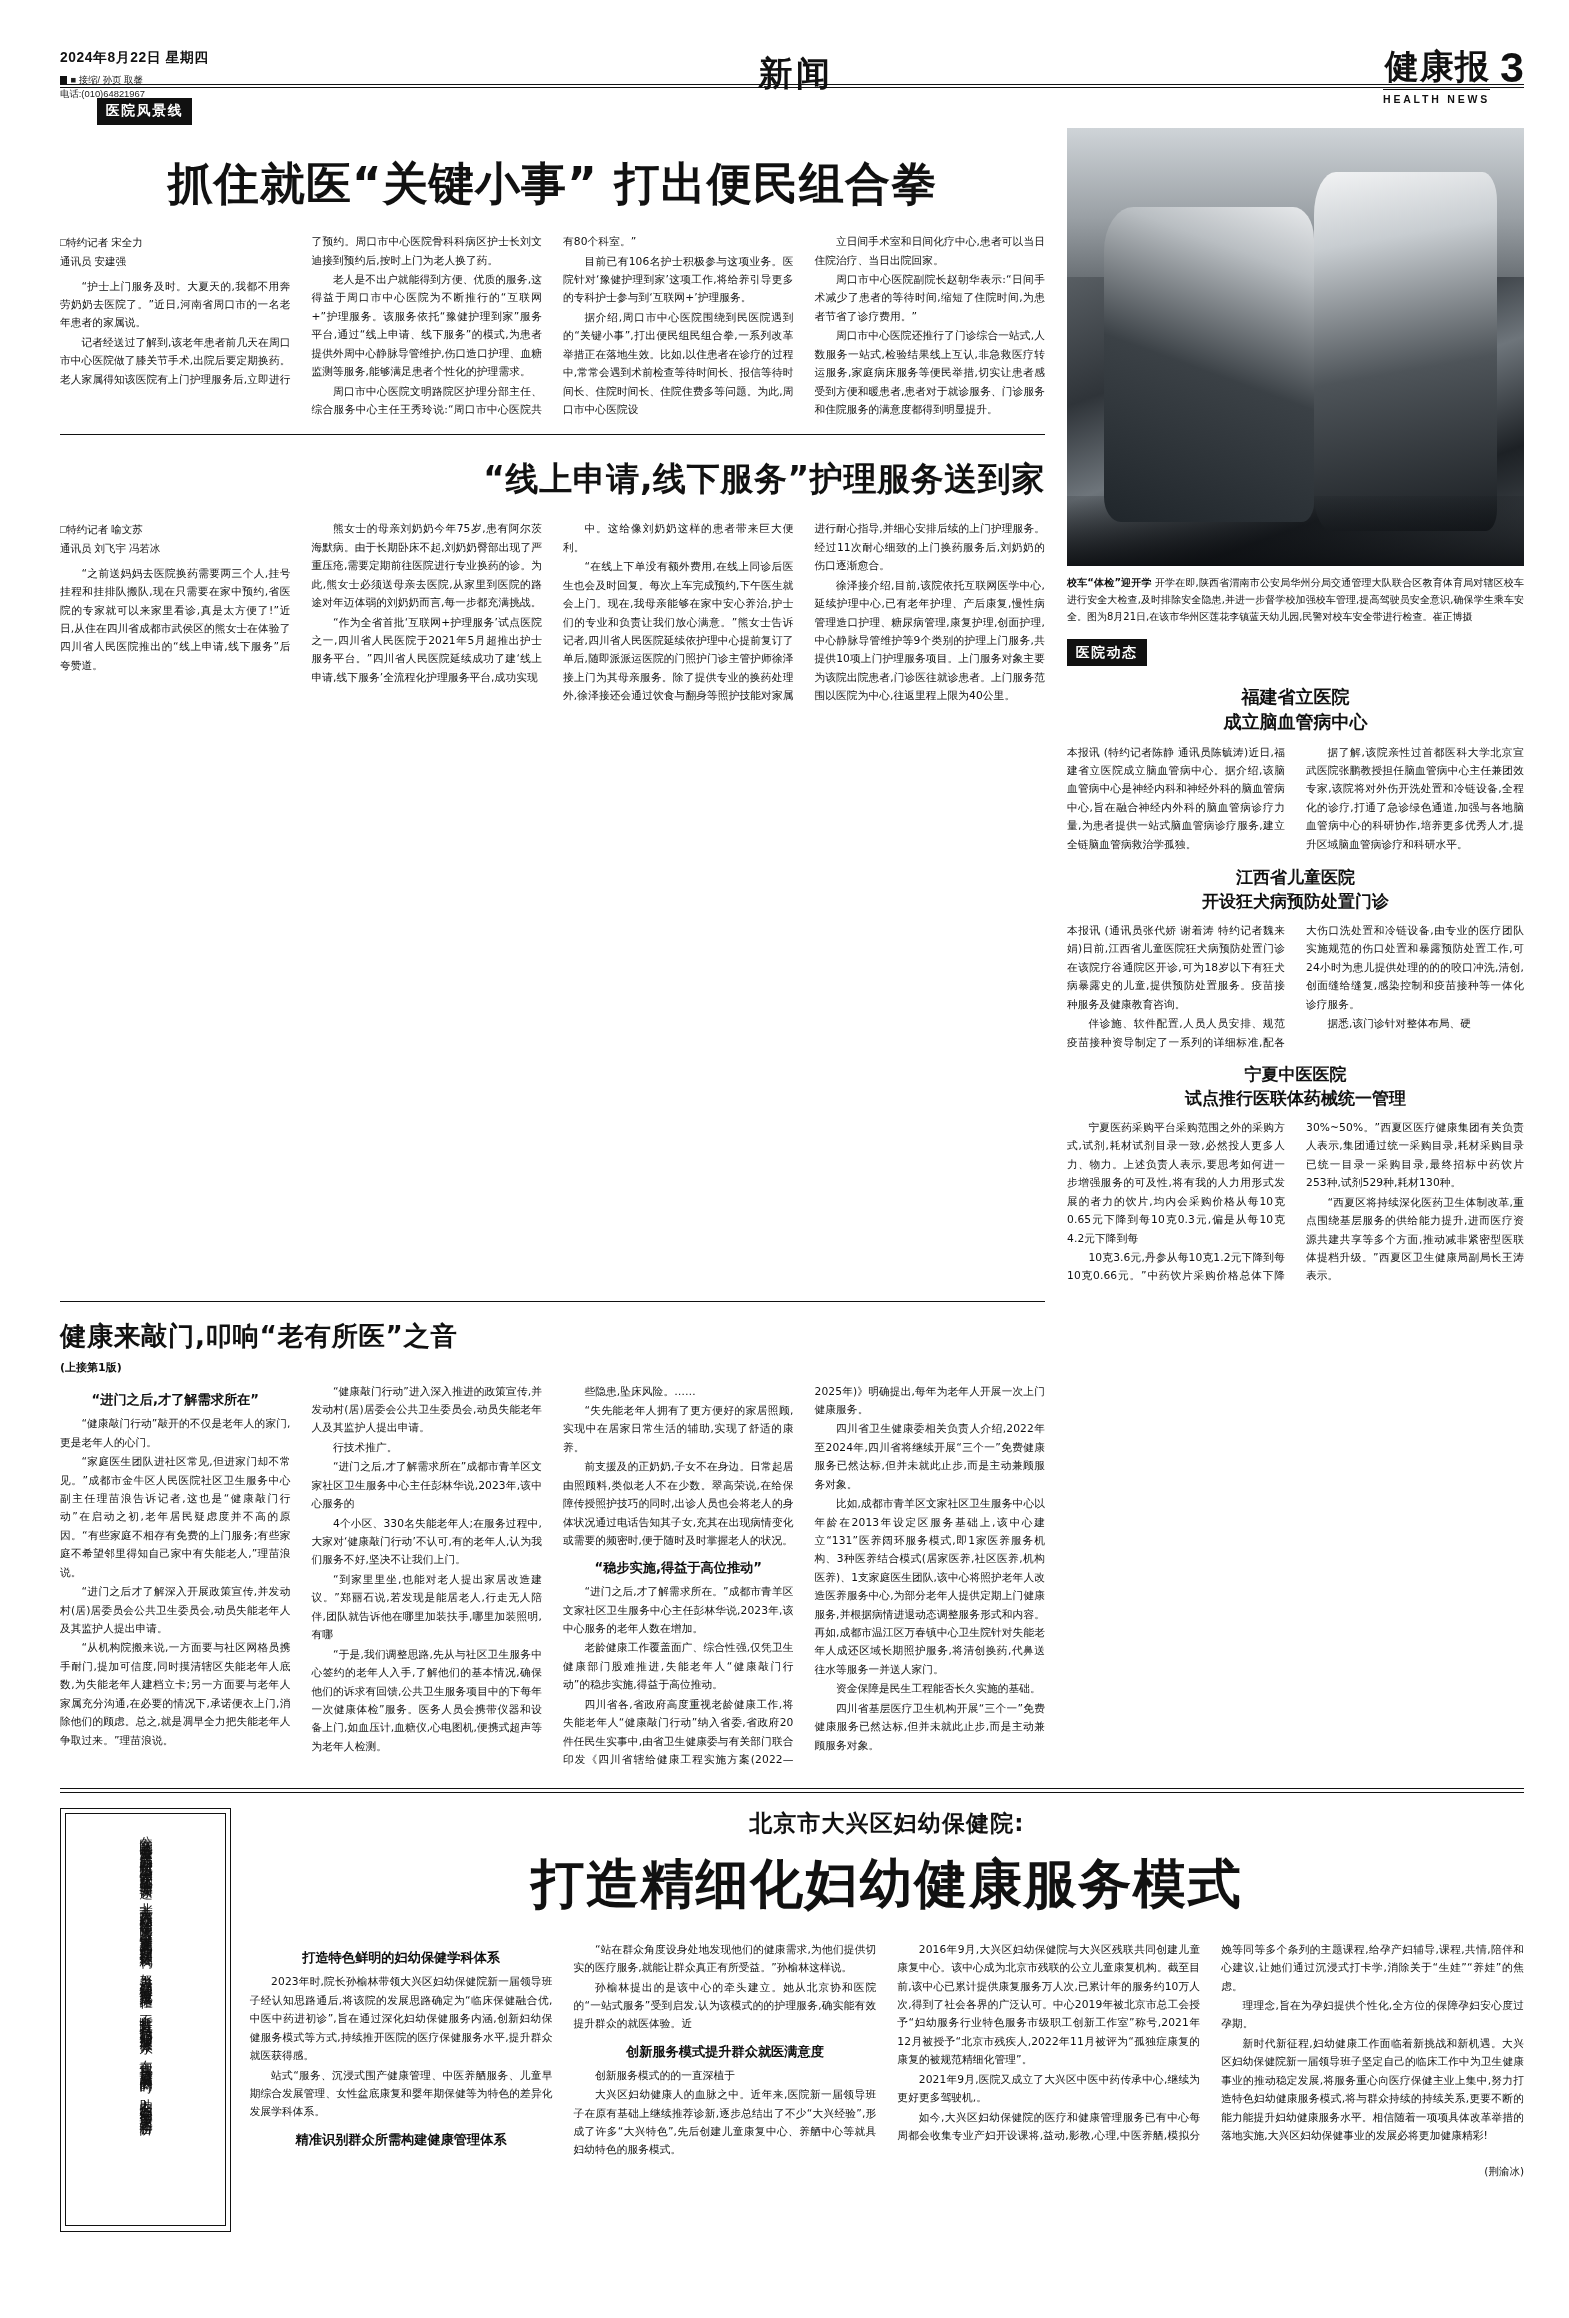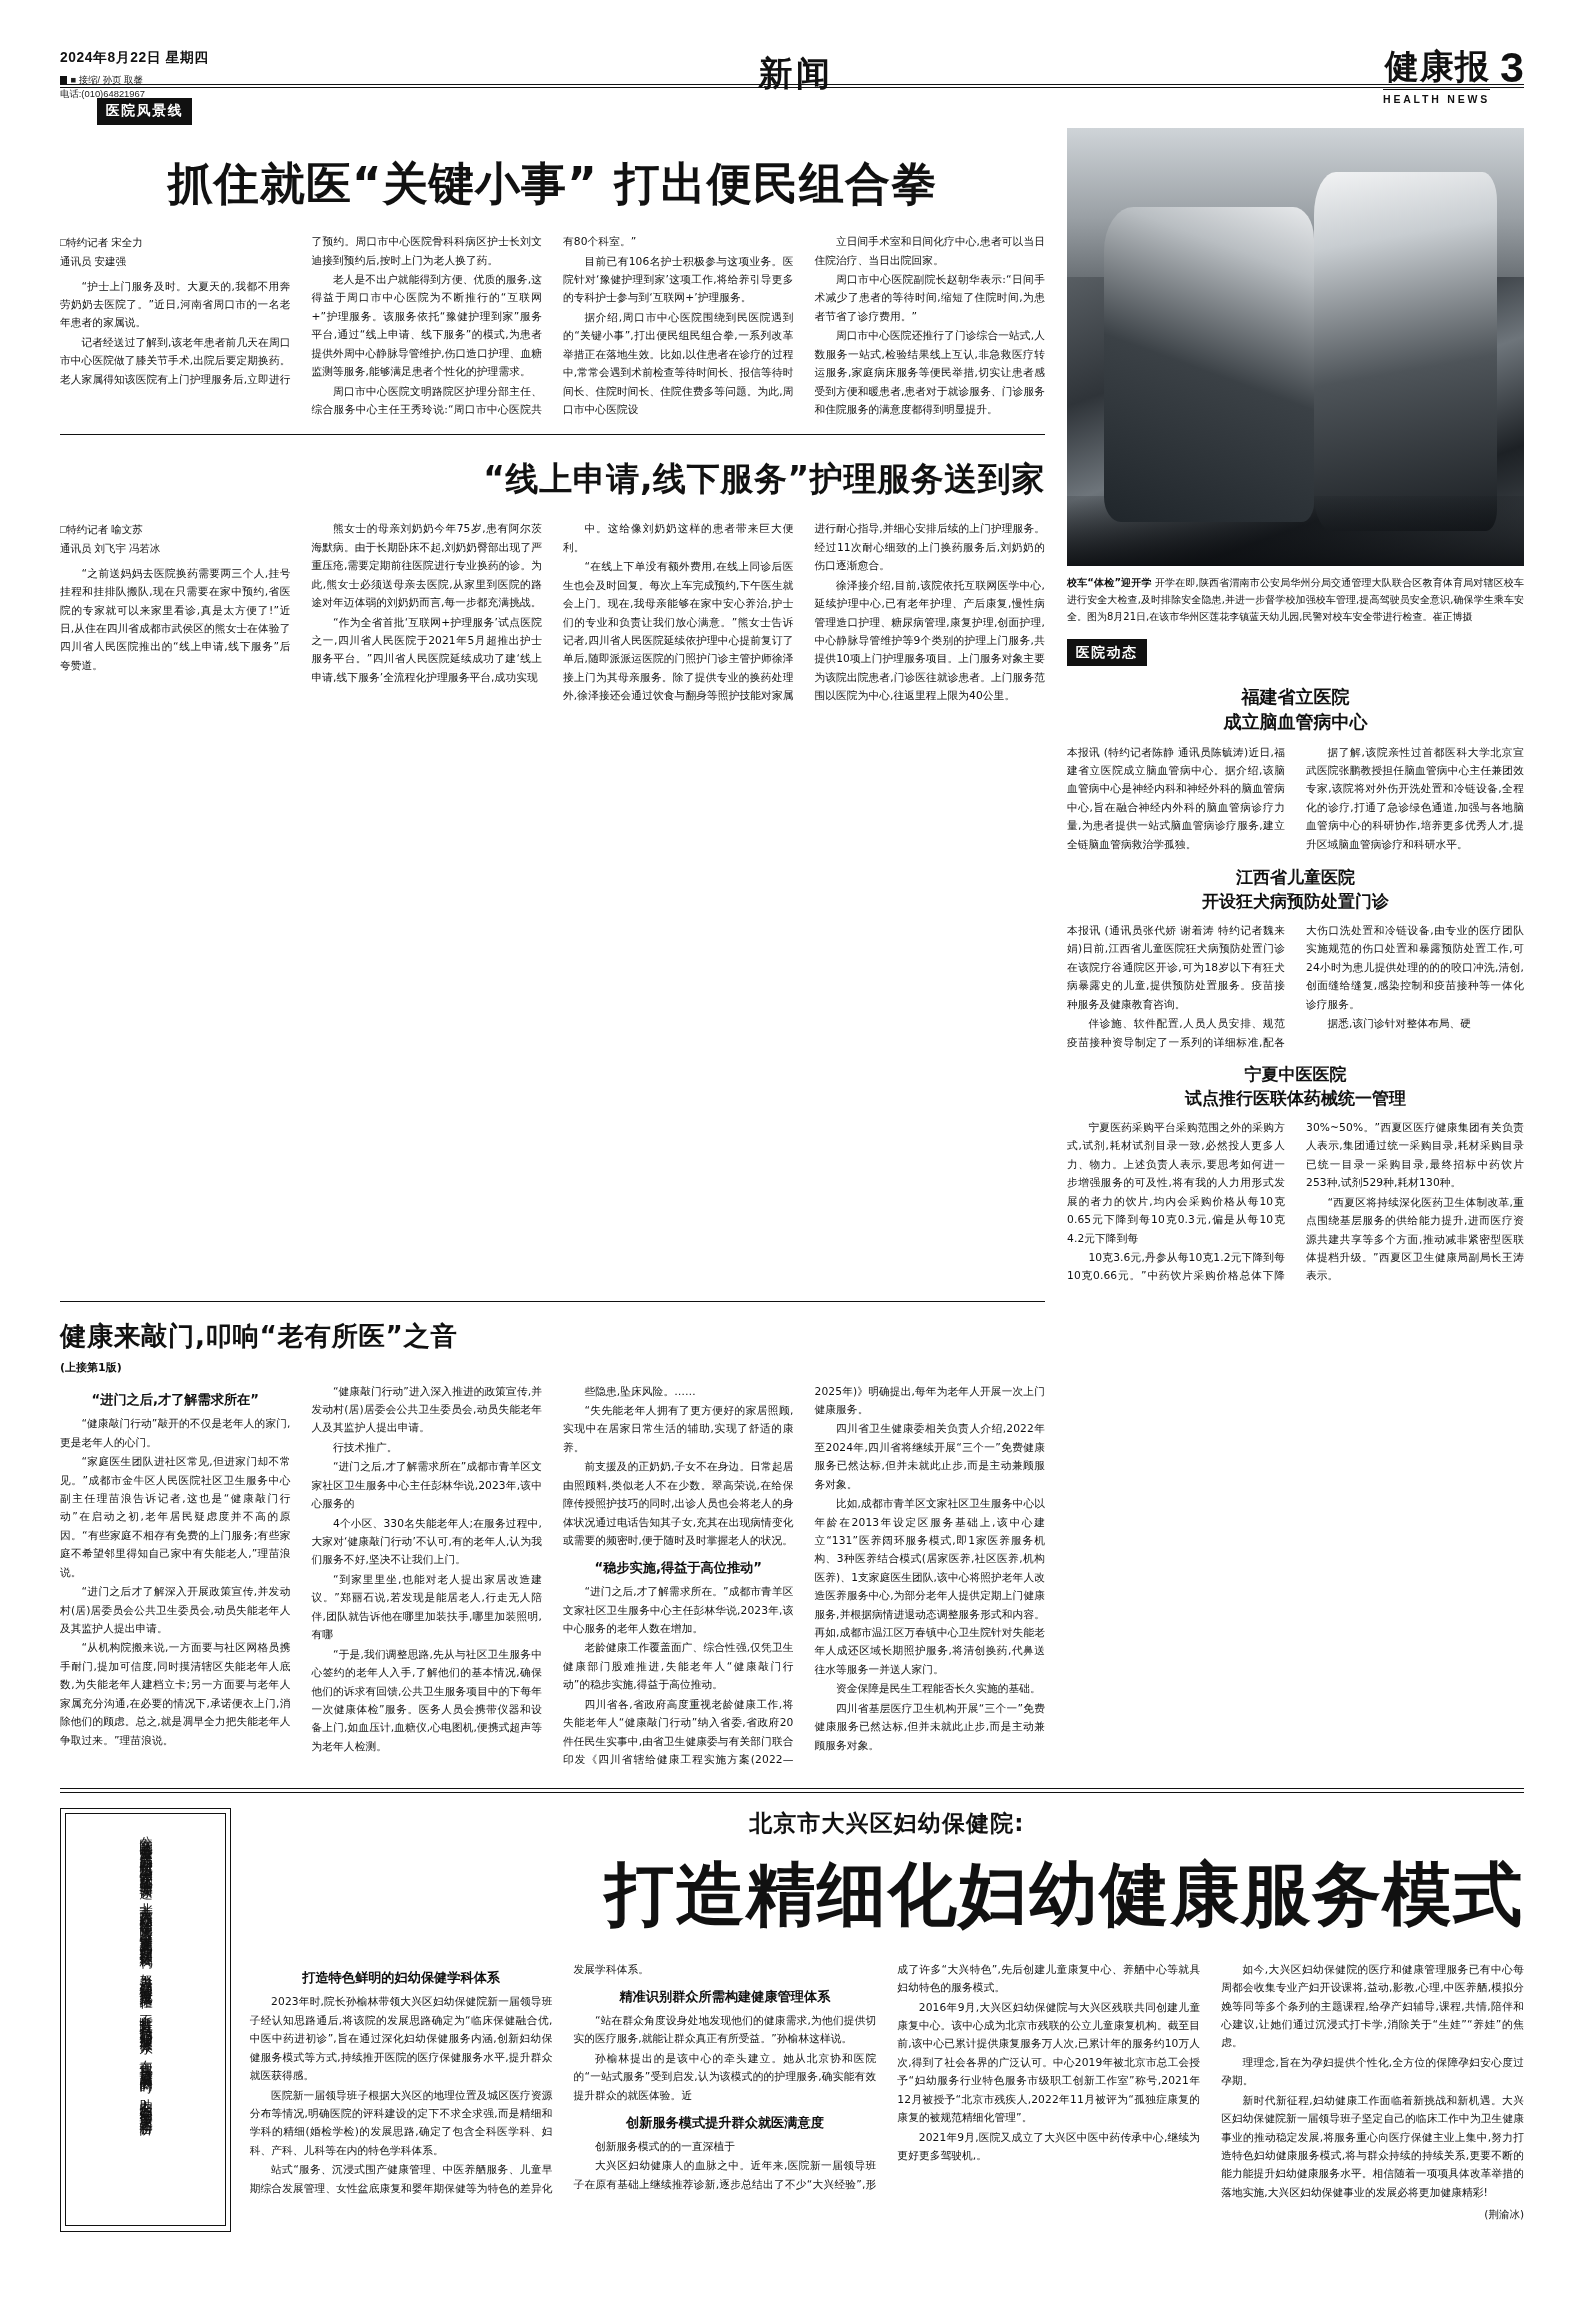--- a/index.html
+++ b/index.html
@@ -178,21 +178,21 @@
     font-size:13.2px;line-height:2.0;letter-spacing:1.7px;
     height:380px;margin:0 auto;
   }
   .bottom-main{flex:1;}
   .kicker{
     font-family:"DejaVu Sans",sans-serif;
     font-size:23px;font-weight:bold;text-align:center;letter-spacing:1.1px;margin-bottom:10px;
   }
   h2.bigtitle{
     font-family:Liberation Sans, sans-serif;
-    font-size:69px;font-weight:bold;text-align:right;letter-spacing:1.7px;margin:4.4px 0 20px 0;
+    font-size:53px;font-weight:bold;text-align:center;letter-spacing:1.7px;margin:4.4px 0 20px 0;
   }
   .footnote{
     text-align:right;font-family:"DejaVu Sans",sans-serif;font-size:10.5px;margin-top:5.5px;
   }
   .hr-sec{border-top:0.6px solid #111;margin:14.3px 0 0 0;}
 </style>
 </head>
 <body>
 
 <div class="page">
@@ -344,21 +344,20 @@
         <p>公立医院的高质量发展已成为新时代医药卫生体制深化改革的重要课题。北京市大兴区妇幼保健院作为大兴区卫生健康委直属的专业妇幼保健机构,努力寻求妇幼健康特色发展路径,不断打造具有特色的妇幼健康服务体系,在实现自身高质量发展的同时,助力全区妇幼健康事业迈上新台阶。</p>
       </div>
 
       <div class="bottom-main">
         <div class="kicker">北京市大兴区妇幼保健院:</div>
         <h2 class="bigtitle">打造精细化妇幼健康服务模式</h2>
 
         <div class="cols4">
           <div class="subhead">打造特色鲜明的妇幼保健学科体系</div>
           <p class="body">2023年时,院长孙榆林带领大兴区妇幼保健院新一届领导班子经认知思路通后,将该院的发展思路确定为“临床保健融合优,中医中药进初诊”,旨在通过深化妇幼保健服务内涵,创新妇幼保健服务模式等方式,持续推开医院的医疗保健服务水平,提升群众就医获得感。</p>
-          <p class="body">医院新一届领导班子根据大兴区的地理位置及城区医疗资源分布等情况,明确医院的评科建设的定下不求全求强,而是精细和学科的精细(婚检学检)的发展思路,确定了包含全科医学科、妇科、产科、儿科等在内的特色学科体系。</p>
           <p class="body">站式“服务、沉浸式围产健康管理、中医养舾服务、儿童早期综合发展管理、女性盆底康复和婴年期保健等为特色的差异化发展学科体系。</p>
           <div class="subhead">精准识别群众所需构建健康管理体系</div>
           <p class="body">“站在群众角度设身处地发现他们的健康需求,为他们提供切实的医疗服务,就能让群众真正有所受益。”孙榆林这样说。</p>
           <p class="body">孙榆林提出的是该中心的牵头建立。她从北京协和医院的“一站式服务”受到启发,认为该模式的的护理服务,确实能有效提升群众的就医体验。近</p>
           <div class="subhead">创新服务模式提升群众就医满意度</div>
           <p class="body">创新服务模式的的一直深植于</p>
           <p class="body">大兴区妇幼健康人的血脉之中。近年来,医院新一届领导班子在原有基础上继续推荐诊新,逐步总结出了不少“大兴经验”,形成了许多“大兴特色”,先后创建儿童康复中心、养舾中心等就具妇幼特色的服务模式。</p>
           <p class="body">2016年9月,大兴区妇幼保健院与大兴区残联共同创建儿童康复中心。该中心成为北京市残联的公立儿童康复机构。截至目前,该中心已累计提供康复服务万人次,已累计年的服务约10万人次,得到了社会各界的广泛认可。中心2019年被北京市总工会授予“妇幼服务行业特色服务市级职工创新工作室”称号,2021年12月被授予“北京市残疾人,2022年11月被评为“孤独症康复的康复的被规范精细化管理”。</p>
           <p class="body">2021年9月,医院又成立了大兴区中医中药传承中心,继续为更好更多驾驶机,。</p>
           <p class="body">如今,大兴区妇幼保健院的医疗和健康管理服务已有中心每周都会收集专业产妇开设课将,益动,影教,心理,中医养舾,模拟分娩等同等多个条列的主题课程,给孕产妇辅导,课程,共情,陪伴和心建议,让她们通过沉浸式打卡学,消除关于“生娃”“养娃”的焦虑。</p>

